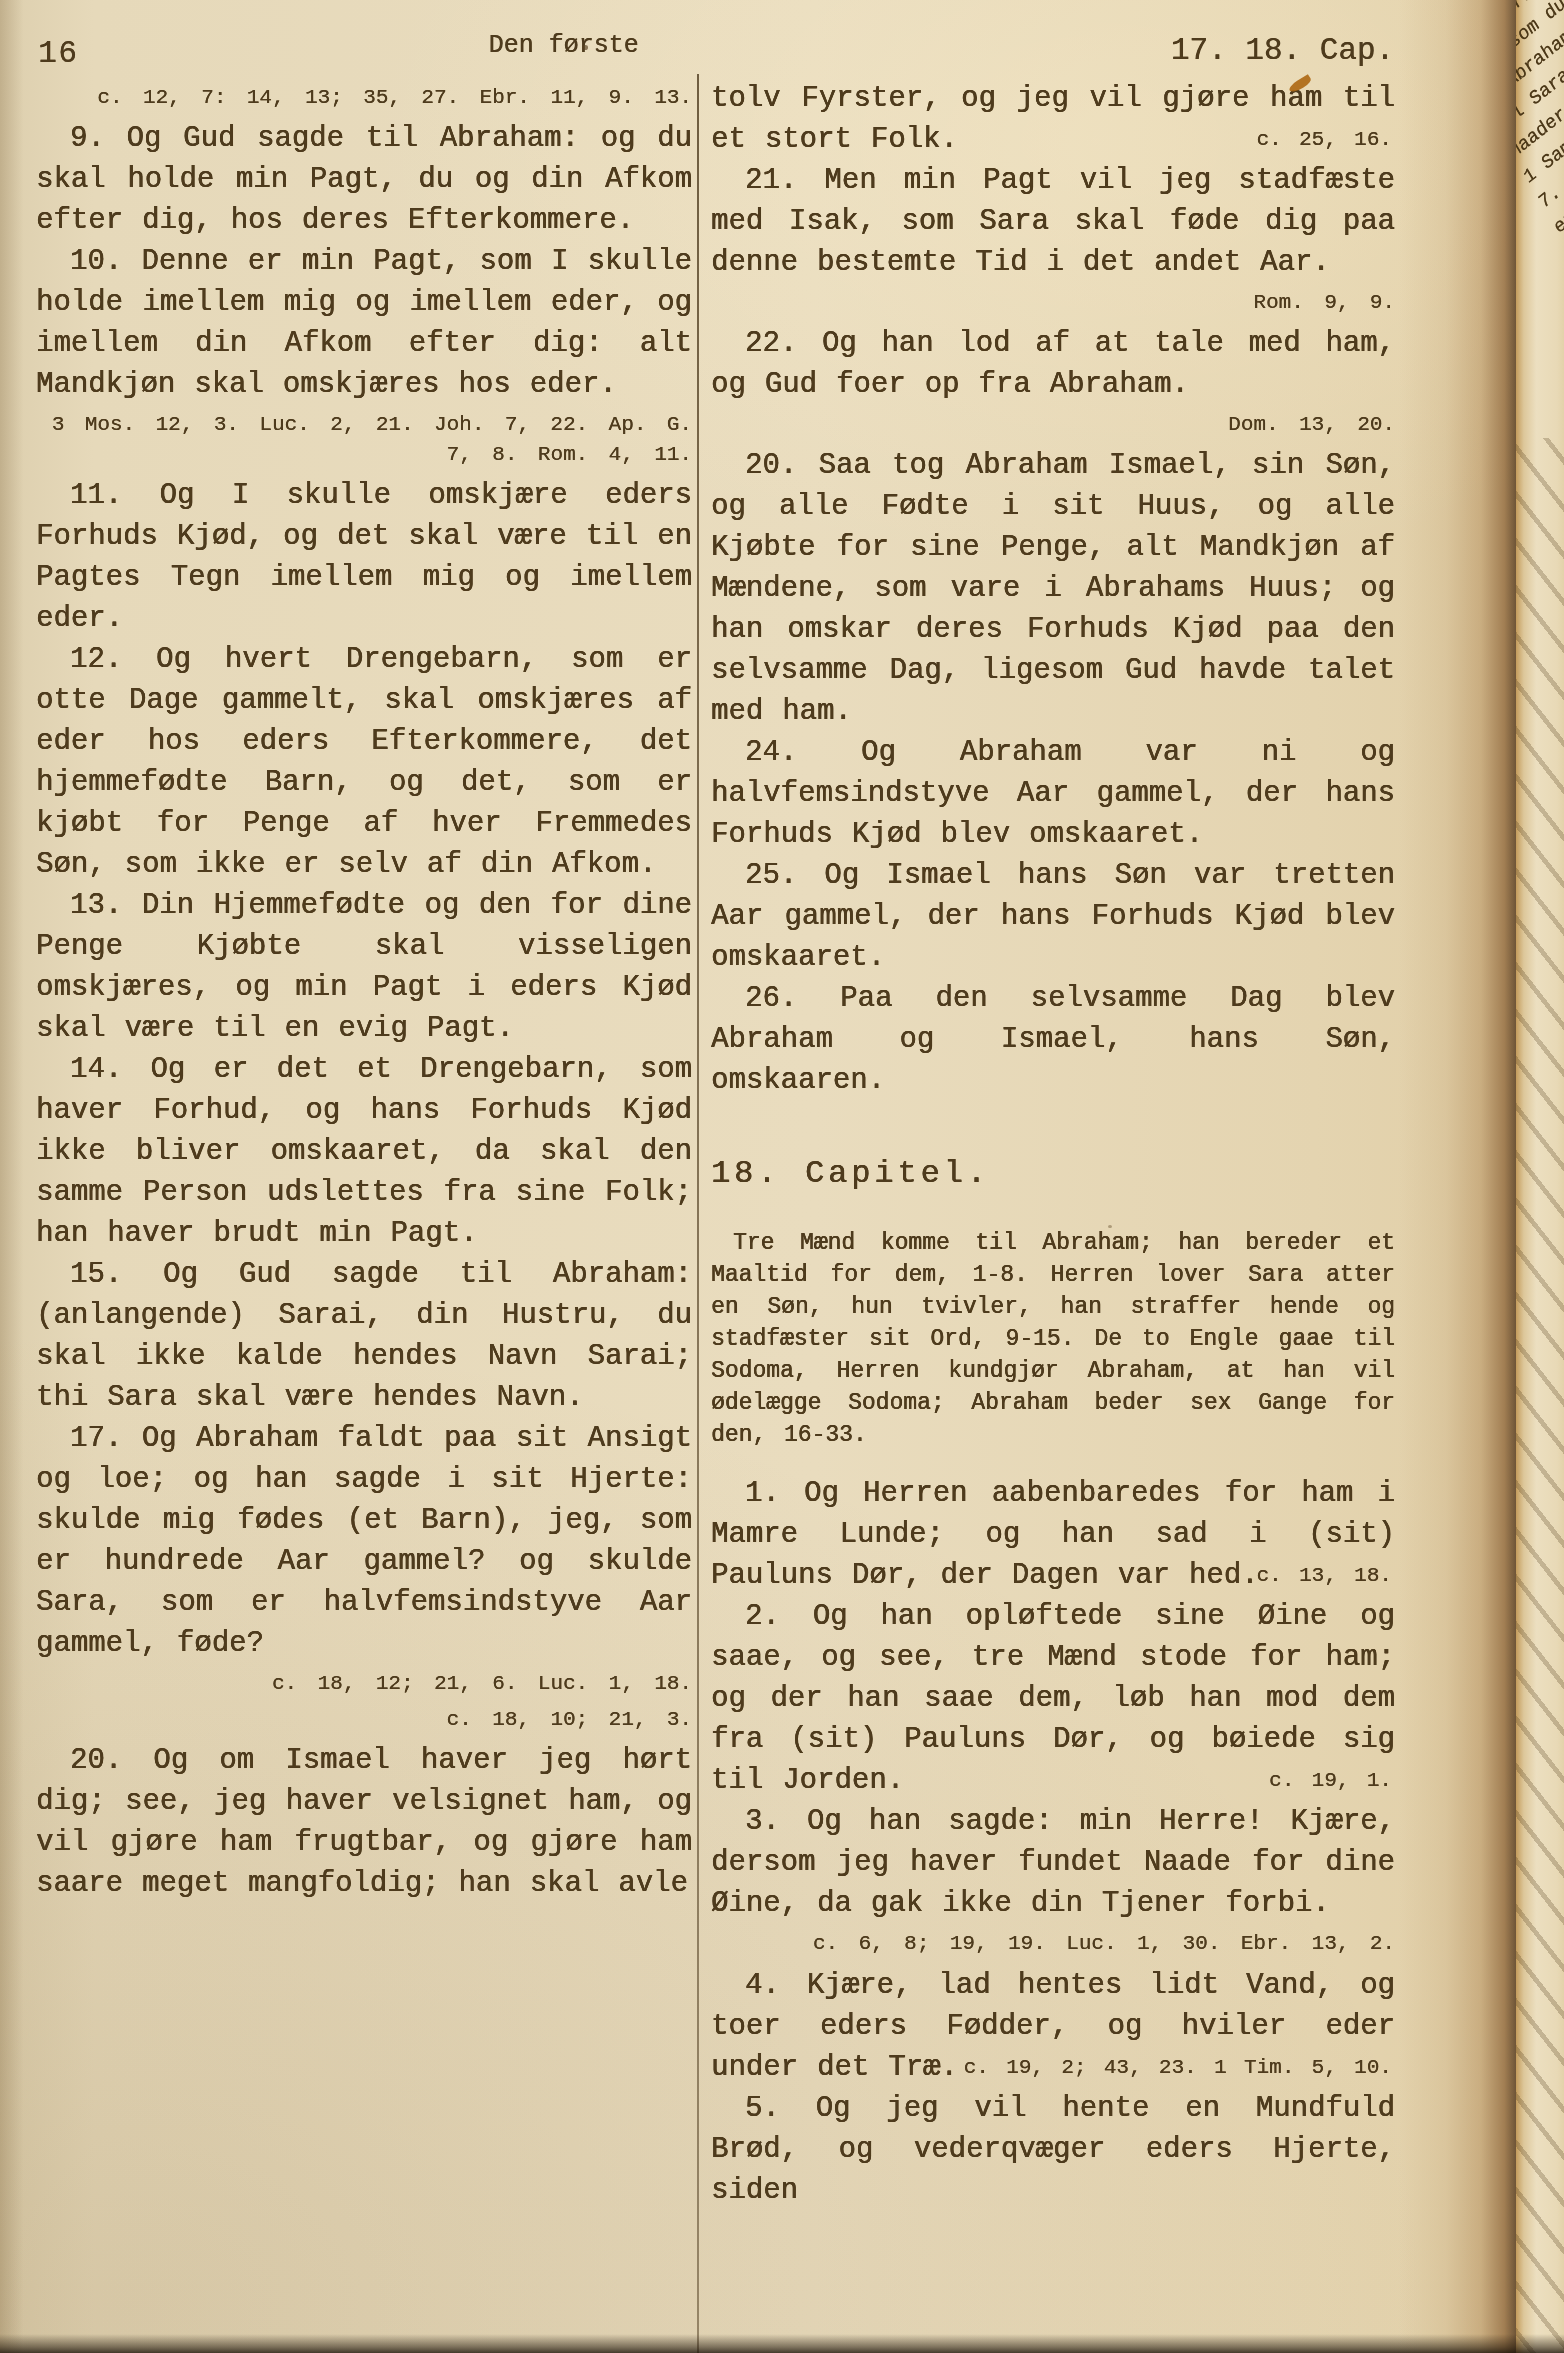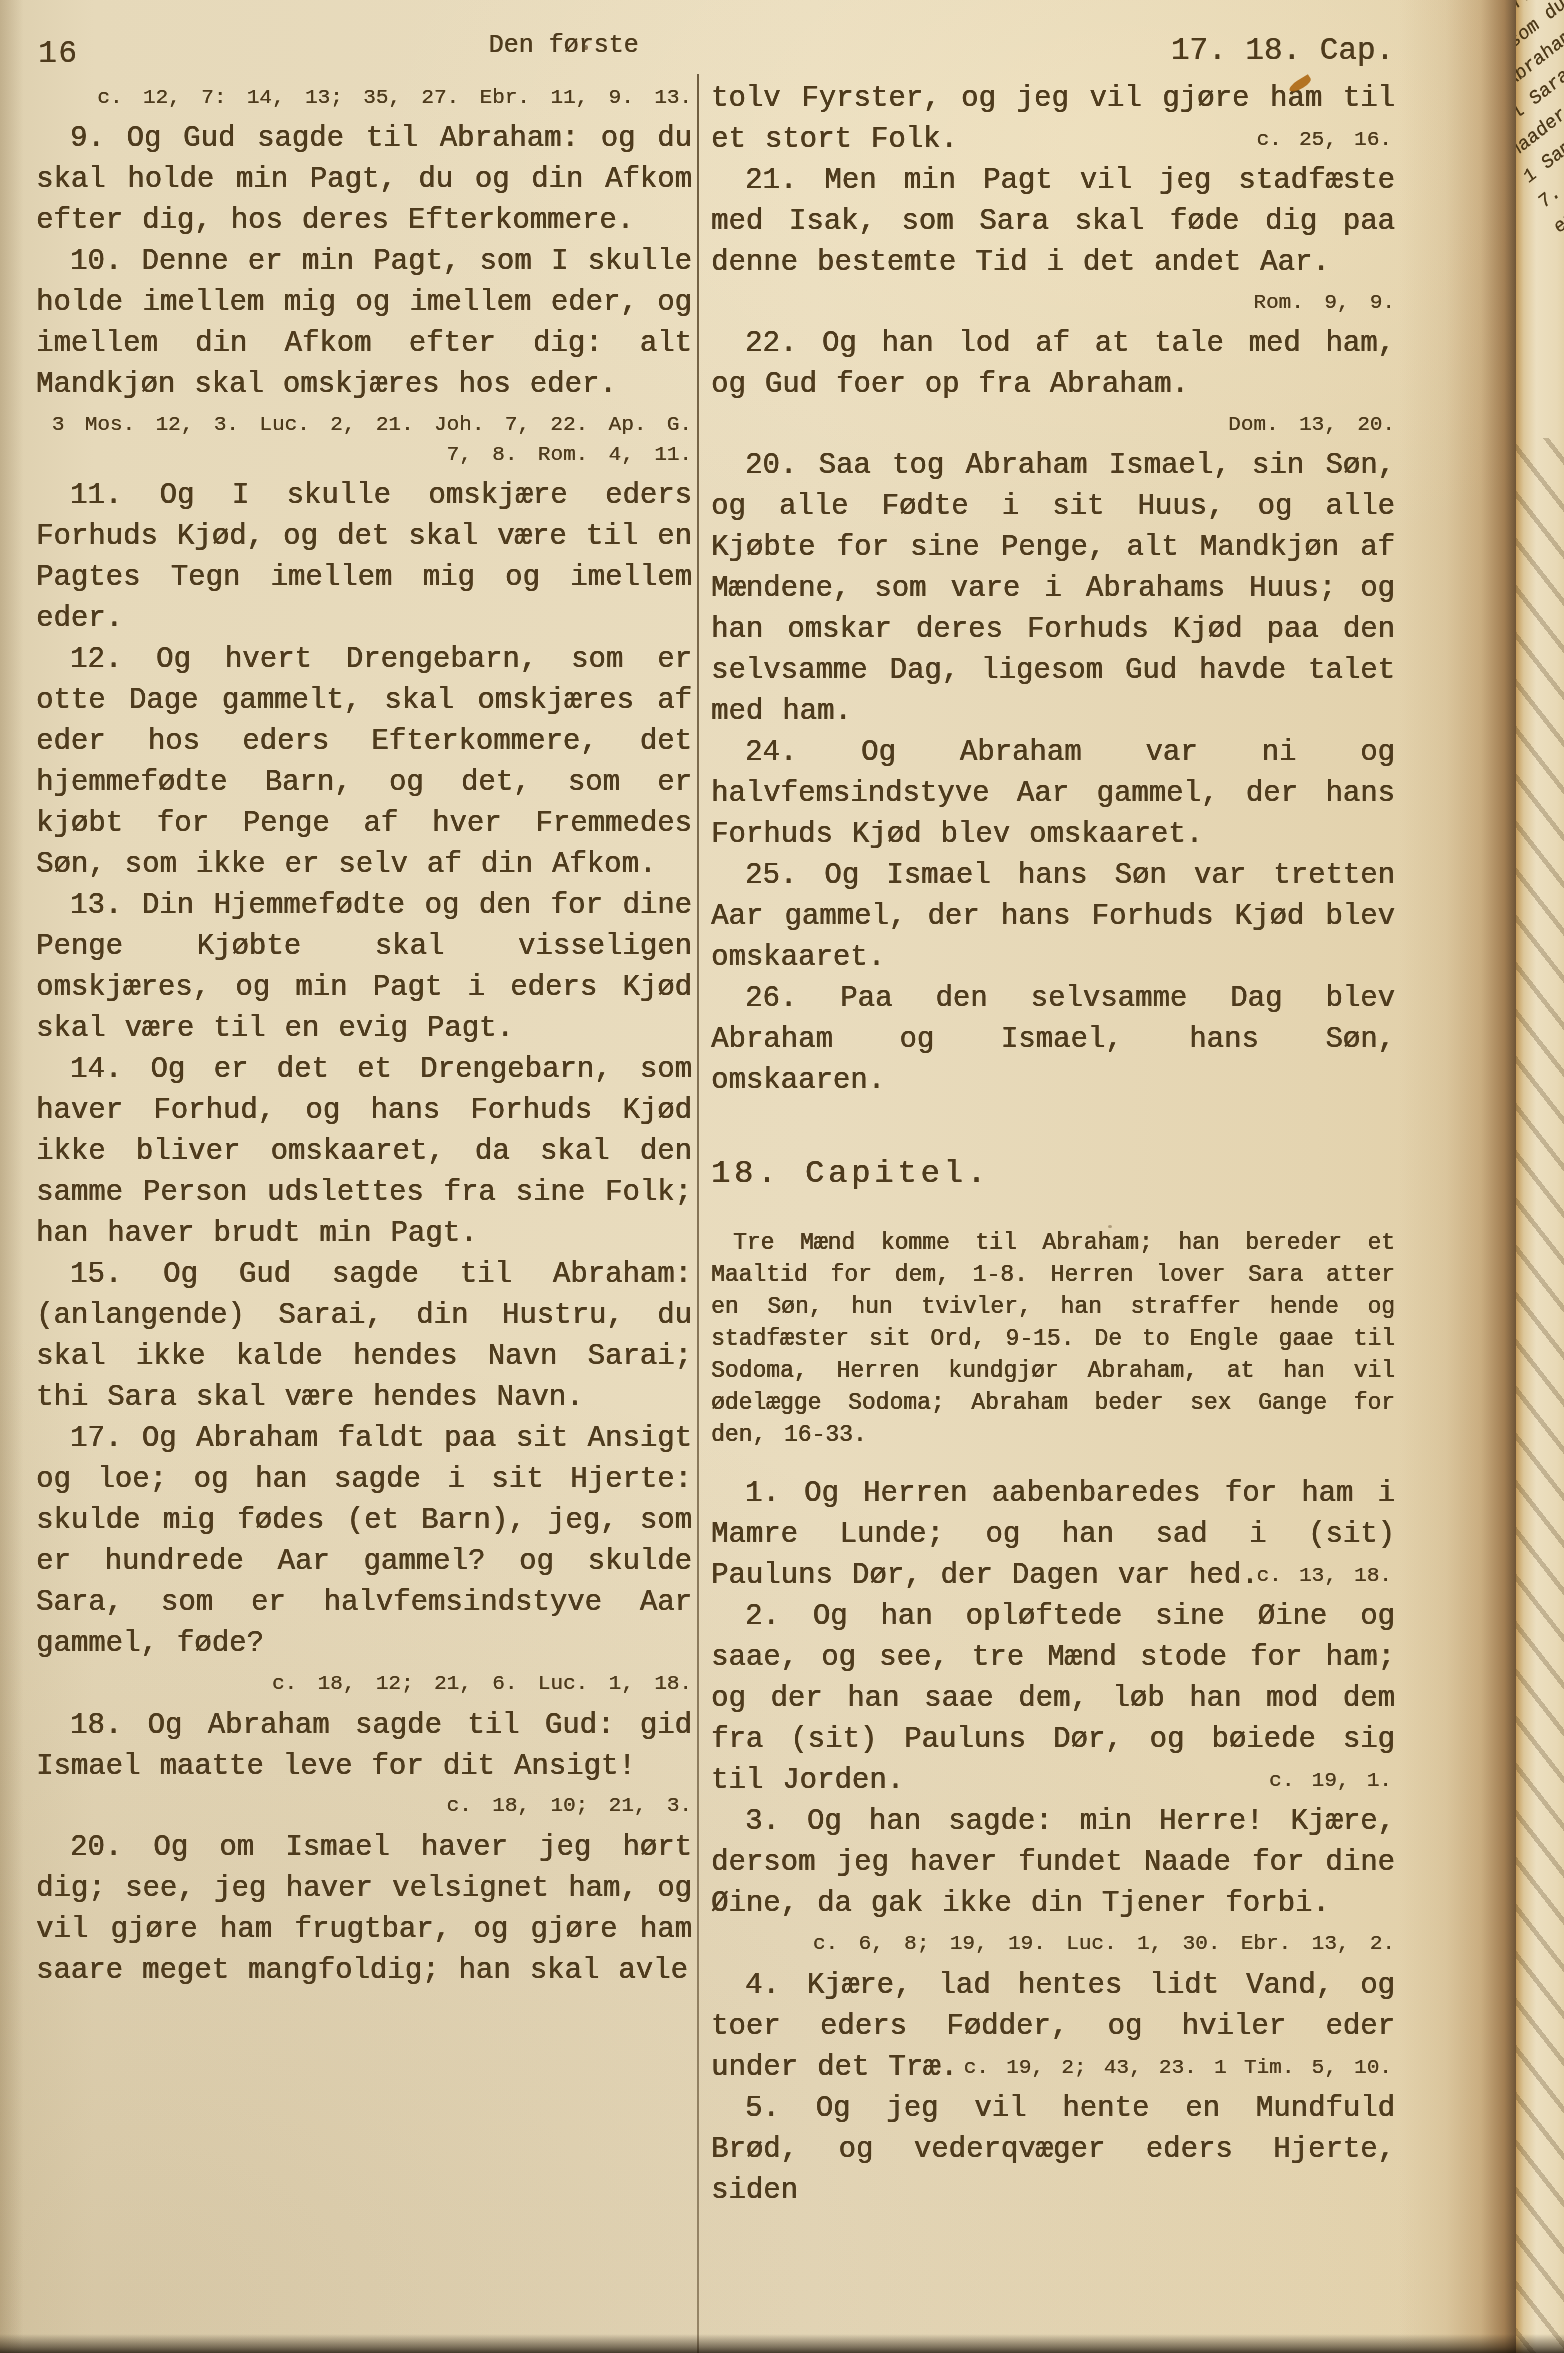--- a/index.html
+++ b/index.html
@@ -110,21 +110,20 @@
     <p class="verse">9. Og Gud sagde til Abraham: og du skal holde min Pagt, du og din Afkom efter dig, hos deres Efterkommere.</p>
     <p class="verse">10. Denne er min Pagt, som I skulle holde imellem mig og imellem eder, og imellem din Afkom efter dig: alt Mandkjøn skal omskjæres hos eder.</p>
     <p class="ref">3 Mos. 12, 3. Luc. 2, 21. Joh. 7, 22. Ap. G. 7, 8. Rom. 4, 11.</p>
     <p class="verse">11. Og I skulle omskjære eders Forhuds Kjød, og det skal være til en Pagtes Tegn imellem mig og imellem eder.</p>
     <p class="verse">12. Og hvert Drengebarn, som er otte Dage gammelt, skal omskjæres af eder hos eders Efterkommere, det hjemmefødte Barn, og det, som er kjøbt for Penge af hver Fremmedes Søn, som ikke er selv af din Afkom.</p>
     <p class="verse">13. Din Hjemmefødte og den for dine Penge Kjøbte skal visseligen omskjæres, og min Pagt i eders Kjød skal være til en evig Pagt.</p>
     <p class="verse">14. Og er det et Drengebarn, som haver Forhud, og hans Forhuds Kjød ikke bliver omskaaret, da skal den samme Person udslettes fra sine Folk; han haver brudt min Pagt.</p>
     <p class="verse">15. Og Gud sagde til Abraham: (anlangende) Sarai, din Hustru, du skal ikke kalde hendes Navn Sarai; thi Sara skal være hendes Navn.</p>
     <p class="verse">17. Og Abraham faldt paa sit Ansigt og loe; og han sagde i sit Hjerte: skulde mig fødes (et Barn), jeg, som er hundrede Aar gammel? og skulde Sara, som er halvfemsindstyve Aar gammel, føde?</p>
     <p class="ref">c. 18, 12; 21, 6. Luc. 1, 18.</p>
-    <p class="verse">18. Og Abraham sagde til Gud: gid Ismael maatte leve for dit Ansigt!</p>
     <p class="ref">c. 18, 10; 21, 3.</p>
     <p class="verse">20. Og om Ismael haver jeg hørt dig; see, jeg haver velsignet ham, og vil gjøre ham frugtbar, og gjøre ham saare meget mangfoldig; han skal avle</p>
   </div>
 
   <div class="col col-right">
     <p class="cont vref">
       <span>tolv Fyrster, og jeg vil gjøre ham til et stort Folk.</span>
       <span class="inline-ref">c. 25, 16.</span>
     </p>
     <p class="verse">21. Men min Pagt vil jeg stadfæste med Isak, som Sara skal føde dig paa denne bestemte Tid i det andet Aar.</p>

